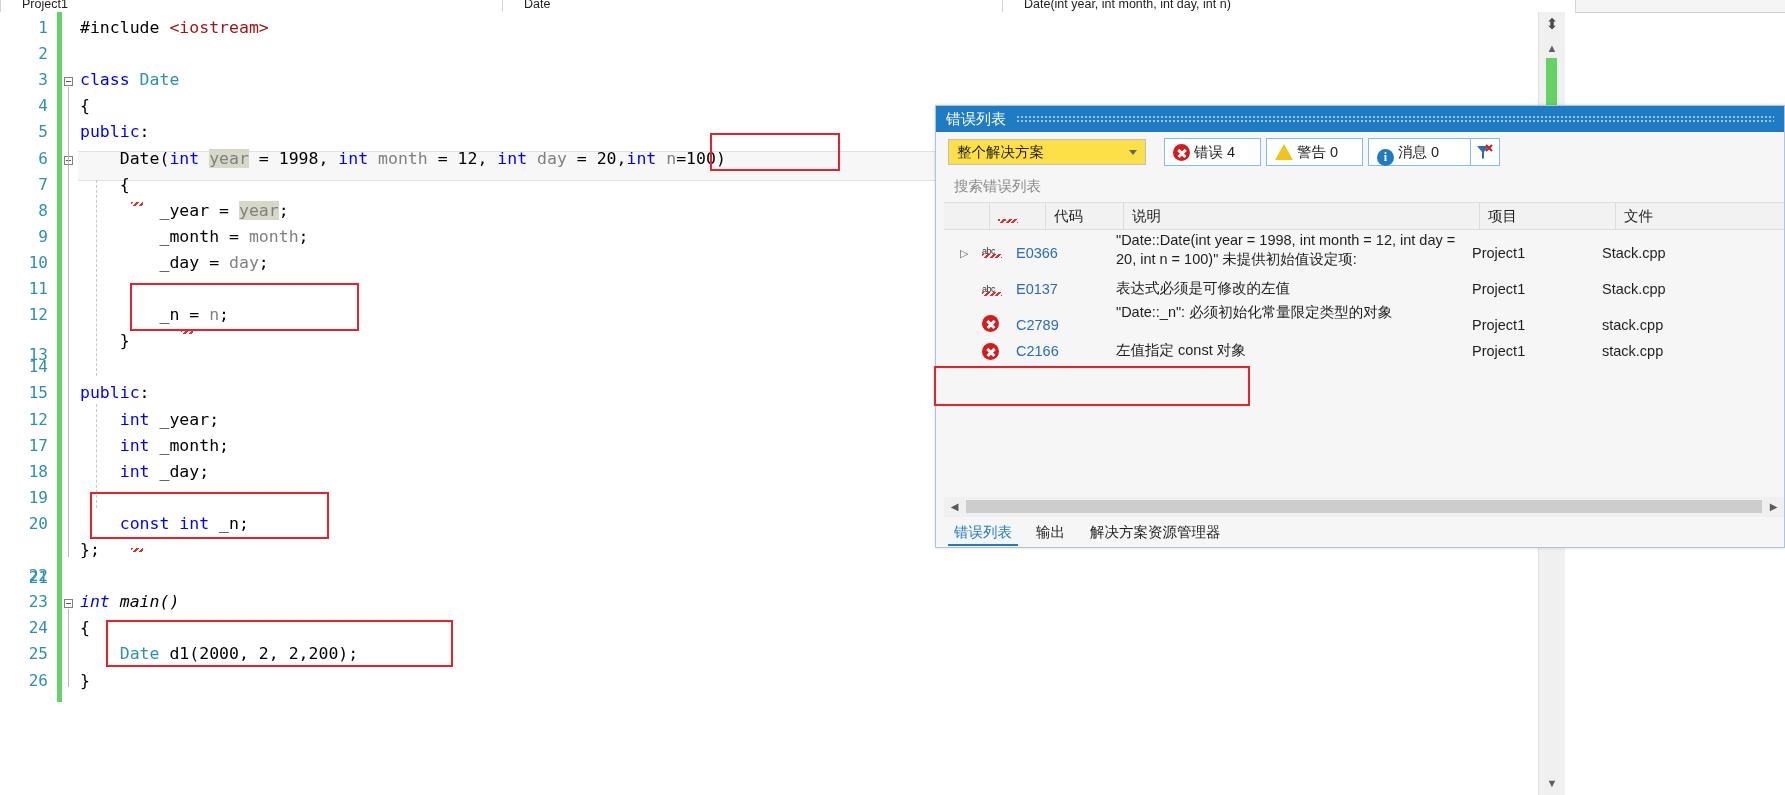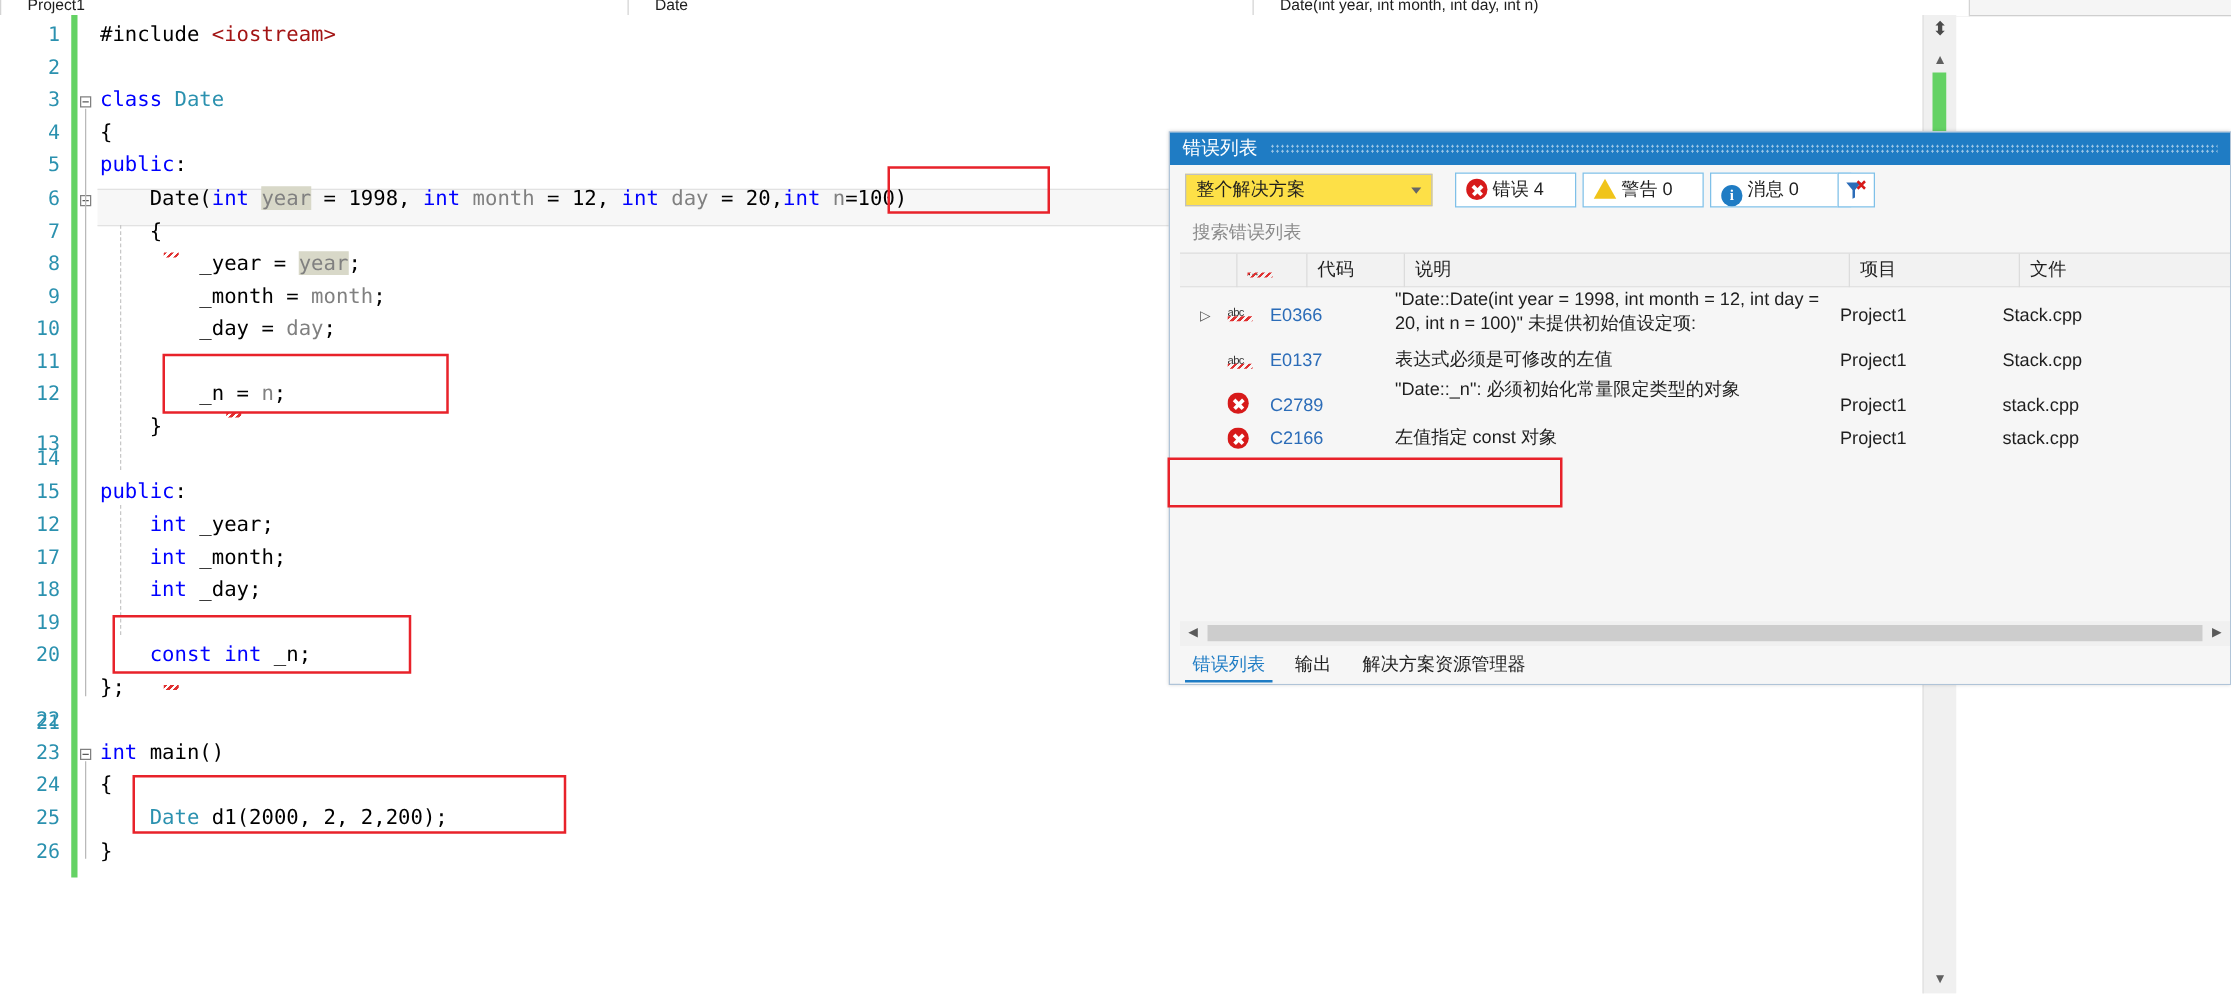--- a/index.html
+++ b/index.html
@@ -358,21 +358,21 @@
         <div class="code-line" style="top: 319.2px;"><span>    }</span></div>
         <div class="code-line" style="top: 345.3px;"></div>
         <div class="code-line" style="top: 371.4px;"><span class="kw">public</span><span>:</span></div>
         <div class="code-line" style="top: 397.5px;"><span>    </span><span class="kw">int</span><span> _year;</span></div>
         <div class="code-line" style="top: 423.6px;"><span>    </span><span class="kw">int</span><span> _month;</span></div>
         <div class="code-line" style="top: 449.7px;"><span>    </span><span class="kw">int</span><span> _day;</span></div>
         <div class="code-line" style="top: 475.8px;"></div>
         <div class="code-line" style="top: 501.9px;"><span>    </span><span class="kw">const int</span><span> _n;</span></div>
         <div class="code-line" style="top: 528px;"><span>};</span></div>
         <div class="code-line" style="top: 554.1px;"></div>
-        <div class="code-line" style="top: 580.2px;"><span class="kw">int</span><span> main()</span></div>
+        <div class="code-line" style="top: 580.2px; font-style: italic;"><span class="kw">int</span><span> main()</span></div>
         <div class="code-line" style="top: 606.3px;"><span>{</span></div>
         <div class="code-line" style="top: 632.4px;"><span>    </span><span class="typ">Date</span><span> d1(2000, 2, 2,200);</span></div>
         <div class="code-line" style="top: 658.5px;"><span>}</span></div>
       </div>
 
     <div class="guide" style="left:96px; top:168px; height:196px;"></div>
     <div class="guide" style="left:96px; top:392px; height:104px;"></div>
 
     <div class="squiggle" style="left:131px; top:190px; width:12px;"></div>
     <div class="squiggle" style="left:131px; top:536px; width:12px;"></div>

